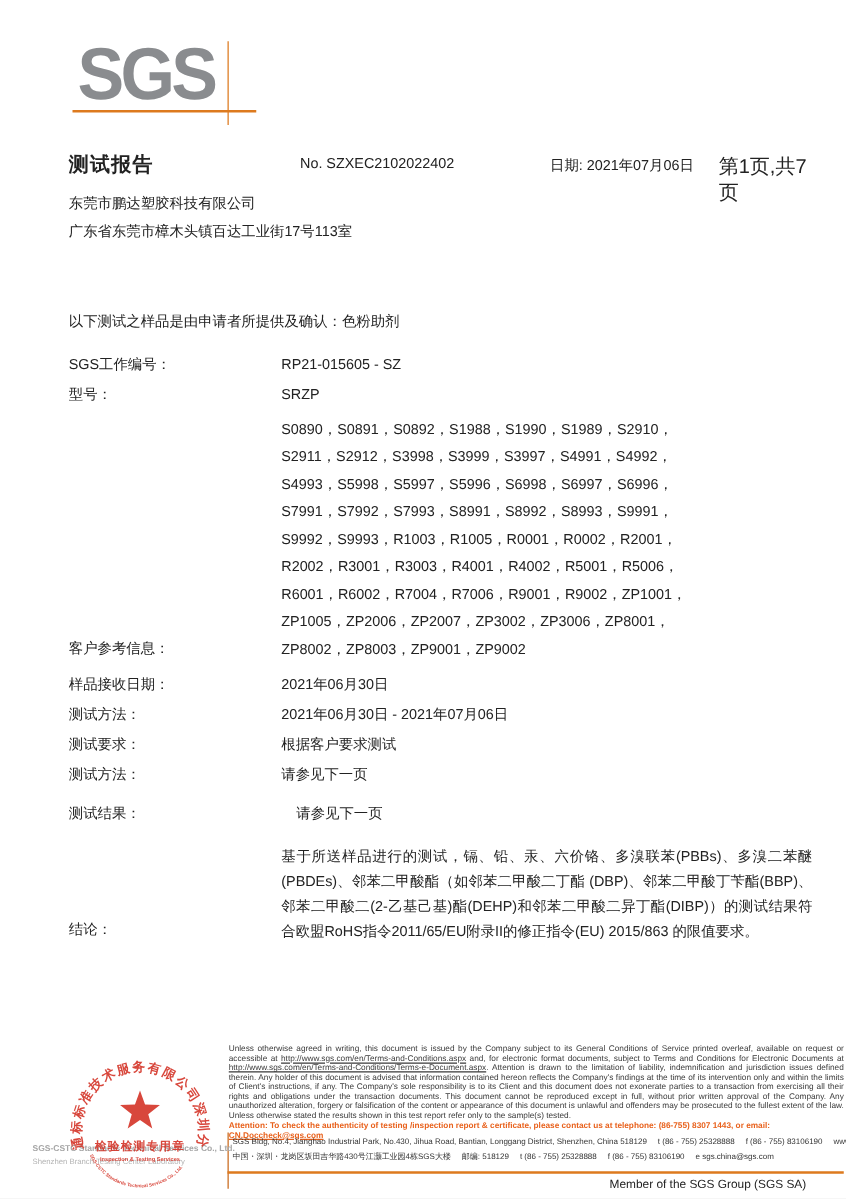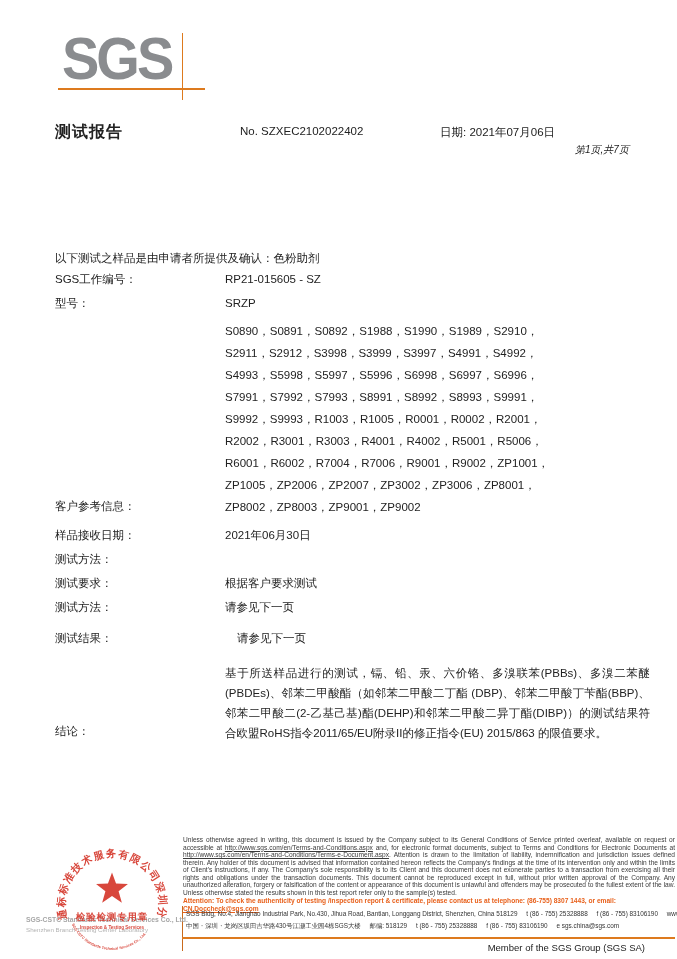--- a/index.html
+++ b/index.html
@@ -15,25 +15,25 @@
     color:#8a8c8f;letter-spacing:-3px;line-height:58px;
     font-family:"Liberation Sans",sans-serif;transform:scaleY(1.05);
   }
   .logo-hline{position:absolute;left:0;top:58px;width:147px;height:2px;background:#dd7a1e;}
   .logo-vline{position:absolute;left:124px;top:3px;width:1px;height:67px;background:#dd7a1e;}
   
   .title-row{position:absolute;left:55px;top:122px;right:20px;height:22px;}
   .report-title{position:absolute;left:0;top:0;font-size:16px;font-weight:700;letter-spacing:1px;}
   .report-no{position:absolute;left:185px;top:3px;font-size:11.5px;}
   .report-date{position:absolute;left:385px;top:3px;font-size:11.5px;}
-  .report-page{position:absolute;left:520px;top:21px;font-size:10px;font-style:italic;}
+  .report-page{position:absolute;left:520px;top:1px;font-size:16px;}
   .applicant{position:absolute;left:55px;top:152px;font-size:11.5px;line-height:23px;}
   
   .content{position:absolute;left:55px;top:249px;width:595px;font-size:11.5px;}
-  .statement{line-height:18px;}
+  .statement{margin-bottom:13px;line-height:18px;}
   .row{display:flex;align-items:flex-end;line-height:24px;}
   .row .label{width:170px;flex:none;}
   .row .value{flex:1;}
   .ref-lines div{line-height:22px;}
   .gap-a{margin-top:5px;}
   .gap-b{margin-top:7px;gap:12px;}
   .gap-c{margin-top:13px;}
   .conclusion{line-height:20px;text-align:justify;width:425px;}
   
   .disclaimer{
@@ -79,20 +79,24 @@
     <div class="logo-vline"></div>
   </div>
 
   <div class="title-row">
     <span class="report-title">测试报告</span>
     <span class="report-no">No. SZXEC2102022402</span>
     <span class="report-date">日期: 2021年07月06日</span>
     <span class="report-page">第1页,共7页</span>
   </div>
 
+  <div class="applicant">
+    <div>东莞市鹏达塑胶科技有限公司</div>
+    <div>广东省东莞市樟木头镇百达工业街17号113室</div>
+  </div>
 
   <div class="content">
     <div class="statement">以下测试之样品是由申请者所提供及确认：色粉助剂</div>
 
     <div class="row">
       <span class="label">SGS工作编号：</span>
       <span class="value">RP21-015605 - SZ</span>
     </div>
 
     <div class="row">
@@ -115,20 +119,21 @@
       </span>
     </div>
 
     <div class="row gap-a">
       <span class="label">样品接收日期：</span>
       <span class="value">2021年06月30日</span>
     </div>
 
     <div class="row">
       <span class="label">测试方法：</span>
+      <span class="value">2021年06月30日 - 2021年07月06日</span>
     </div>
 
     <div class="row">
       <span class="label">测试要求：</span>
       <span class="value">根据客户要求测试</span>
     </div>
 
     <div class="row">
       <span class="label">测试方法：</span>
       <span class="value">请参见下一页</span>

